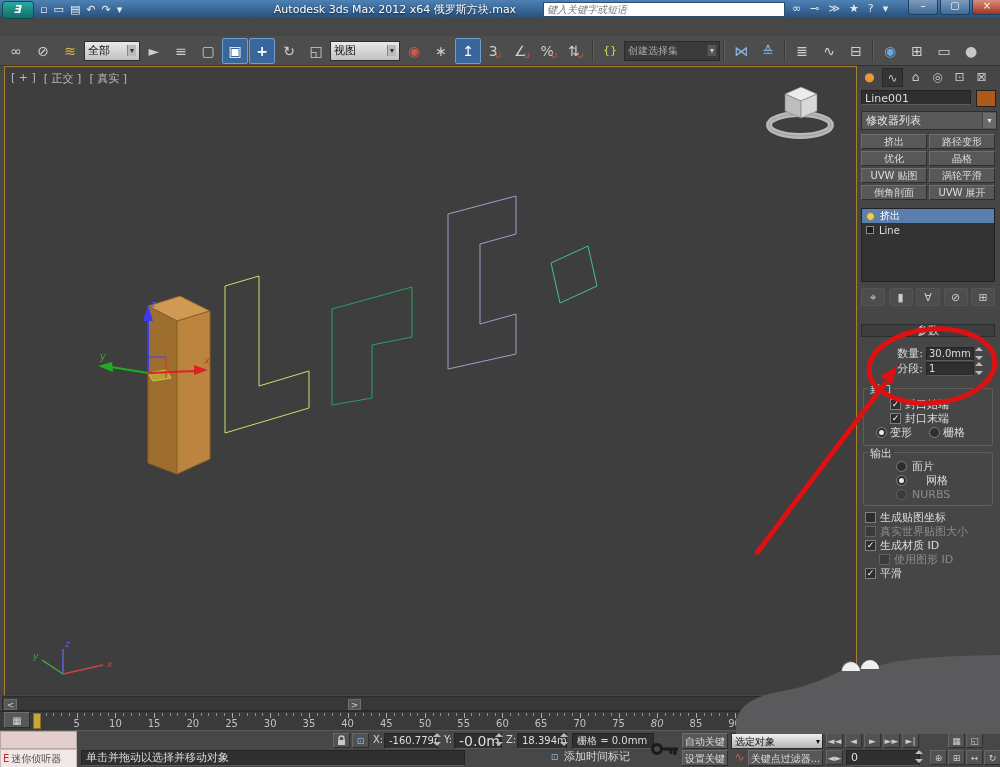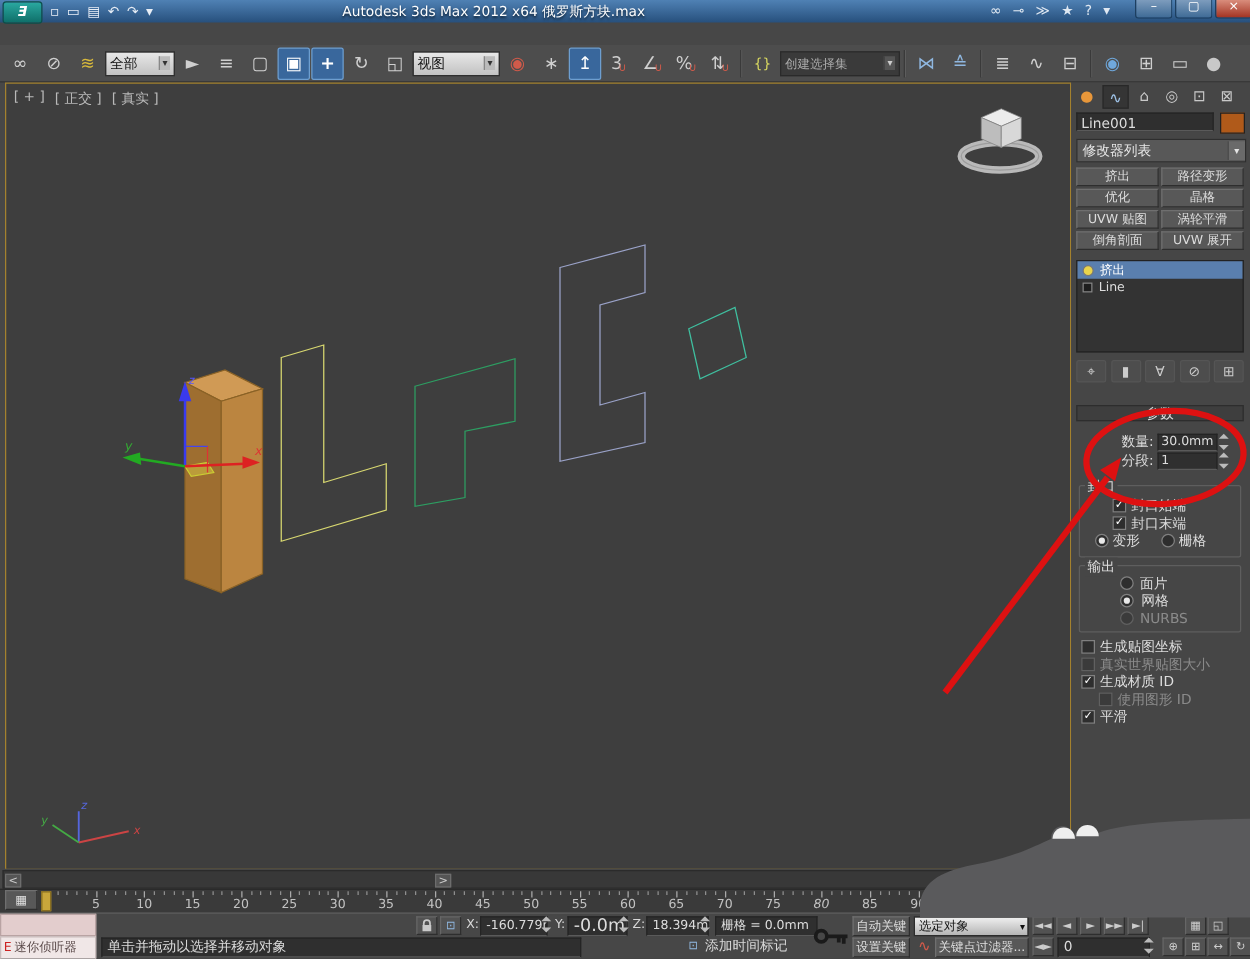--- a/index.html
+++ b/index.html
@@ -127,20 +127,23 @@
     <div id="applogo" class="abs">Ǝ</div>
     <div class="qat abs">
       <span>▫</span>
       <span>▭</span>
       <span>▤</span>
       <span>↶</span>
       <span>↷</span>
       <span>▾</span>
     </div>
     <div id="wtitle" class="abs">Autodesk 3ds Max 2012 x64  俄罗斯方块.max</div>
+    <div id="searchbox" class="abs">
+      <input placeholder="键入关键字或短语" style="">
+    </div>
     <div class="tbicons abs">
       <span>∞</span>
       <span>⊸</span>
       <span>≫</span>
       <span>★</span>
       <span>?</span>
       <span>▾</span>
     </div>
     <div class="winbtns abs">
       <div class="winbtn">–</div>
@@ -339,21 +342,21 @@
         <span>栅格</span>
       </div>
     </div>
 
     <div class="grp" style="left:6px;top:386px;width:128px;height:52px">
       <span class="grplegend">输出</span>
       <div class="chkrow" style="margin:6px 0 0 32px;gap:5px">
         <span class="rad"></span>
         <span>面片</span>
       </div>
-      <div class="chkrow" style="margin-left:32px;gap:6px">
+      <div class="chkrow" style="margin-left:32px;gap:19px">
         <span class="rad on"></span>
         <span>网格</span>
       </div>
       <div class="chkrow dim" style="margin-left:32px;gap:5px">
         <span class="rad"></span>
         <span>NURBS</span>
       </div>
     </div>
 
     <div class="abs" style="left:8px;top:444px;width:132px">

